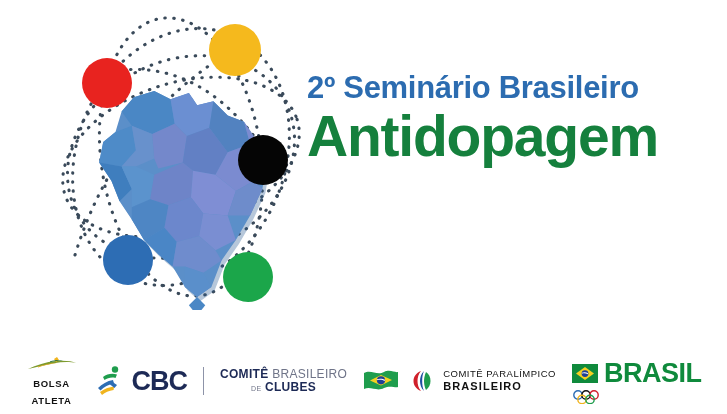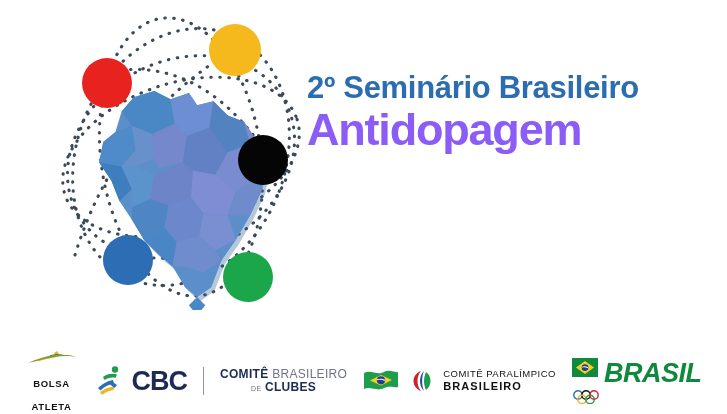--- a/index.html
+++ b/index.html
@@ -35,23 +35,23 @@
   }
   .line-seminario {
     font-size: 31px;
     font-weight: bold;
     color: #2c6cb0;
     letter-spacing: -0.3px;
     line-height: 1.05;
     white-space: nowrap;
   }
   .line-antidopagem {
-    font-size: 45px;
-    font-weight: bold;
-    color: #8b5cf6;
+    font-size: 57px;
+    font-weight: bold;
+    color: #15803d;
     letter-spacing: -1.2px;
     line-height: 1.02;
     margin-top: 2px;
     white-space: nowrap;
   }
   .line-virtual {
     font-size: 31px;
     font-weight: bold;
     color: #1ba54a;
     letter-spacing: -0.2px;
@@ -68,21 +68,21 @@
     width: 727px;
     height: 58px;
     display: flex;
     align-items: center;
     justify-content: center;
     gap: 16px;
   }
   .logo { display: flex; align-items: center; }
 
   
-  .bolsa { flex-direction: column; align-items: center; gap: 13px; }
+  .bolsa { flex-direction: column; align-items: center; gap: 7px; }
   .bolsa-mark { width: 52px; height: 16px; }
   .bolsa-t1, .bolsa-t2 {
     font-size: 9.5px;
     font-weight: bold;
     color: #111111;
     letter-spacing: 0.7px;
     line-height: 1.08;
   }
 
   
@@ -116,21 +116,21 @@
   
   .cpb { gap: 11px; }
   .flag-svg { width: 36px; height: 26px; }
   .agitos { width: 22px; height: 24px; }
   .cpb-text { line-height: 1.15; }
   .cpb-r1 { font-size: 9.5px; color: #111111; letter-spacing: 0.5px; }
   .cpb-r2 { font-size: 11px; font-weight: bold; color: #111111; letter-spacing: 1.1px; }
 
   
   .cob { flex-direction: column; align-items: flex-start; }
-  .cob-top { display: flex; gap: 6px; font-style: italic; }
+  .cob-top { display: flex; align-items: center; gap: 6px; }
   .cob-flag { width: 26px; height: 19px; }
   .cob-word {
     font-size: 27px;
     font-weight: bold;
     color: #0f8a3c;
     letter-spacing: -0.5px;
   }
   .cob-rings { width: 34px; height: 14px; margin-top: 1px; }
 </style>
 </head>

